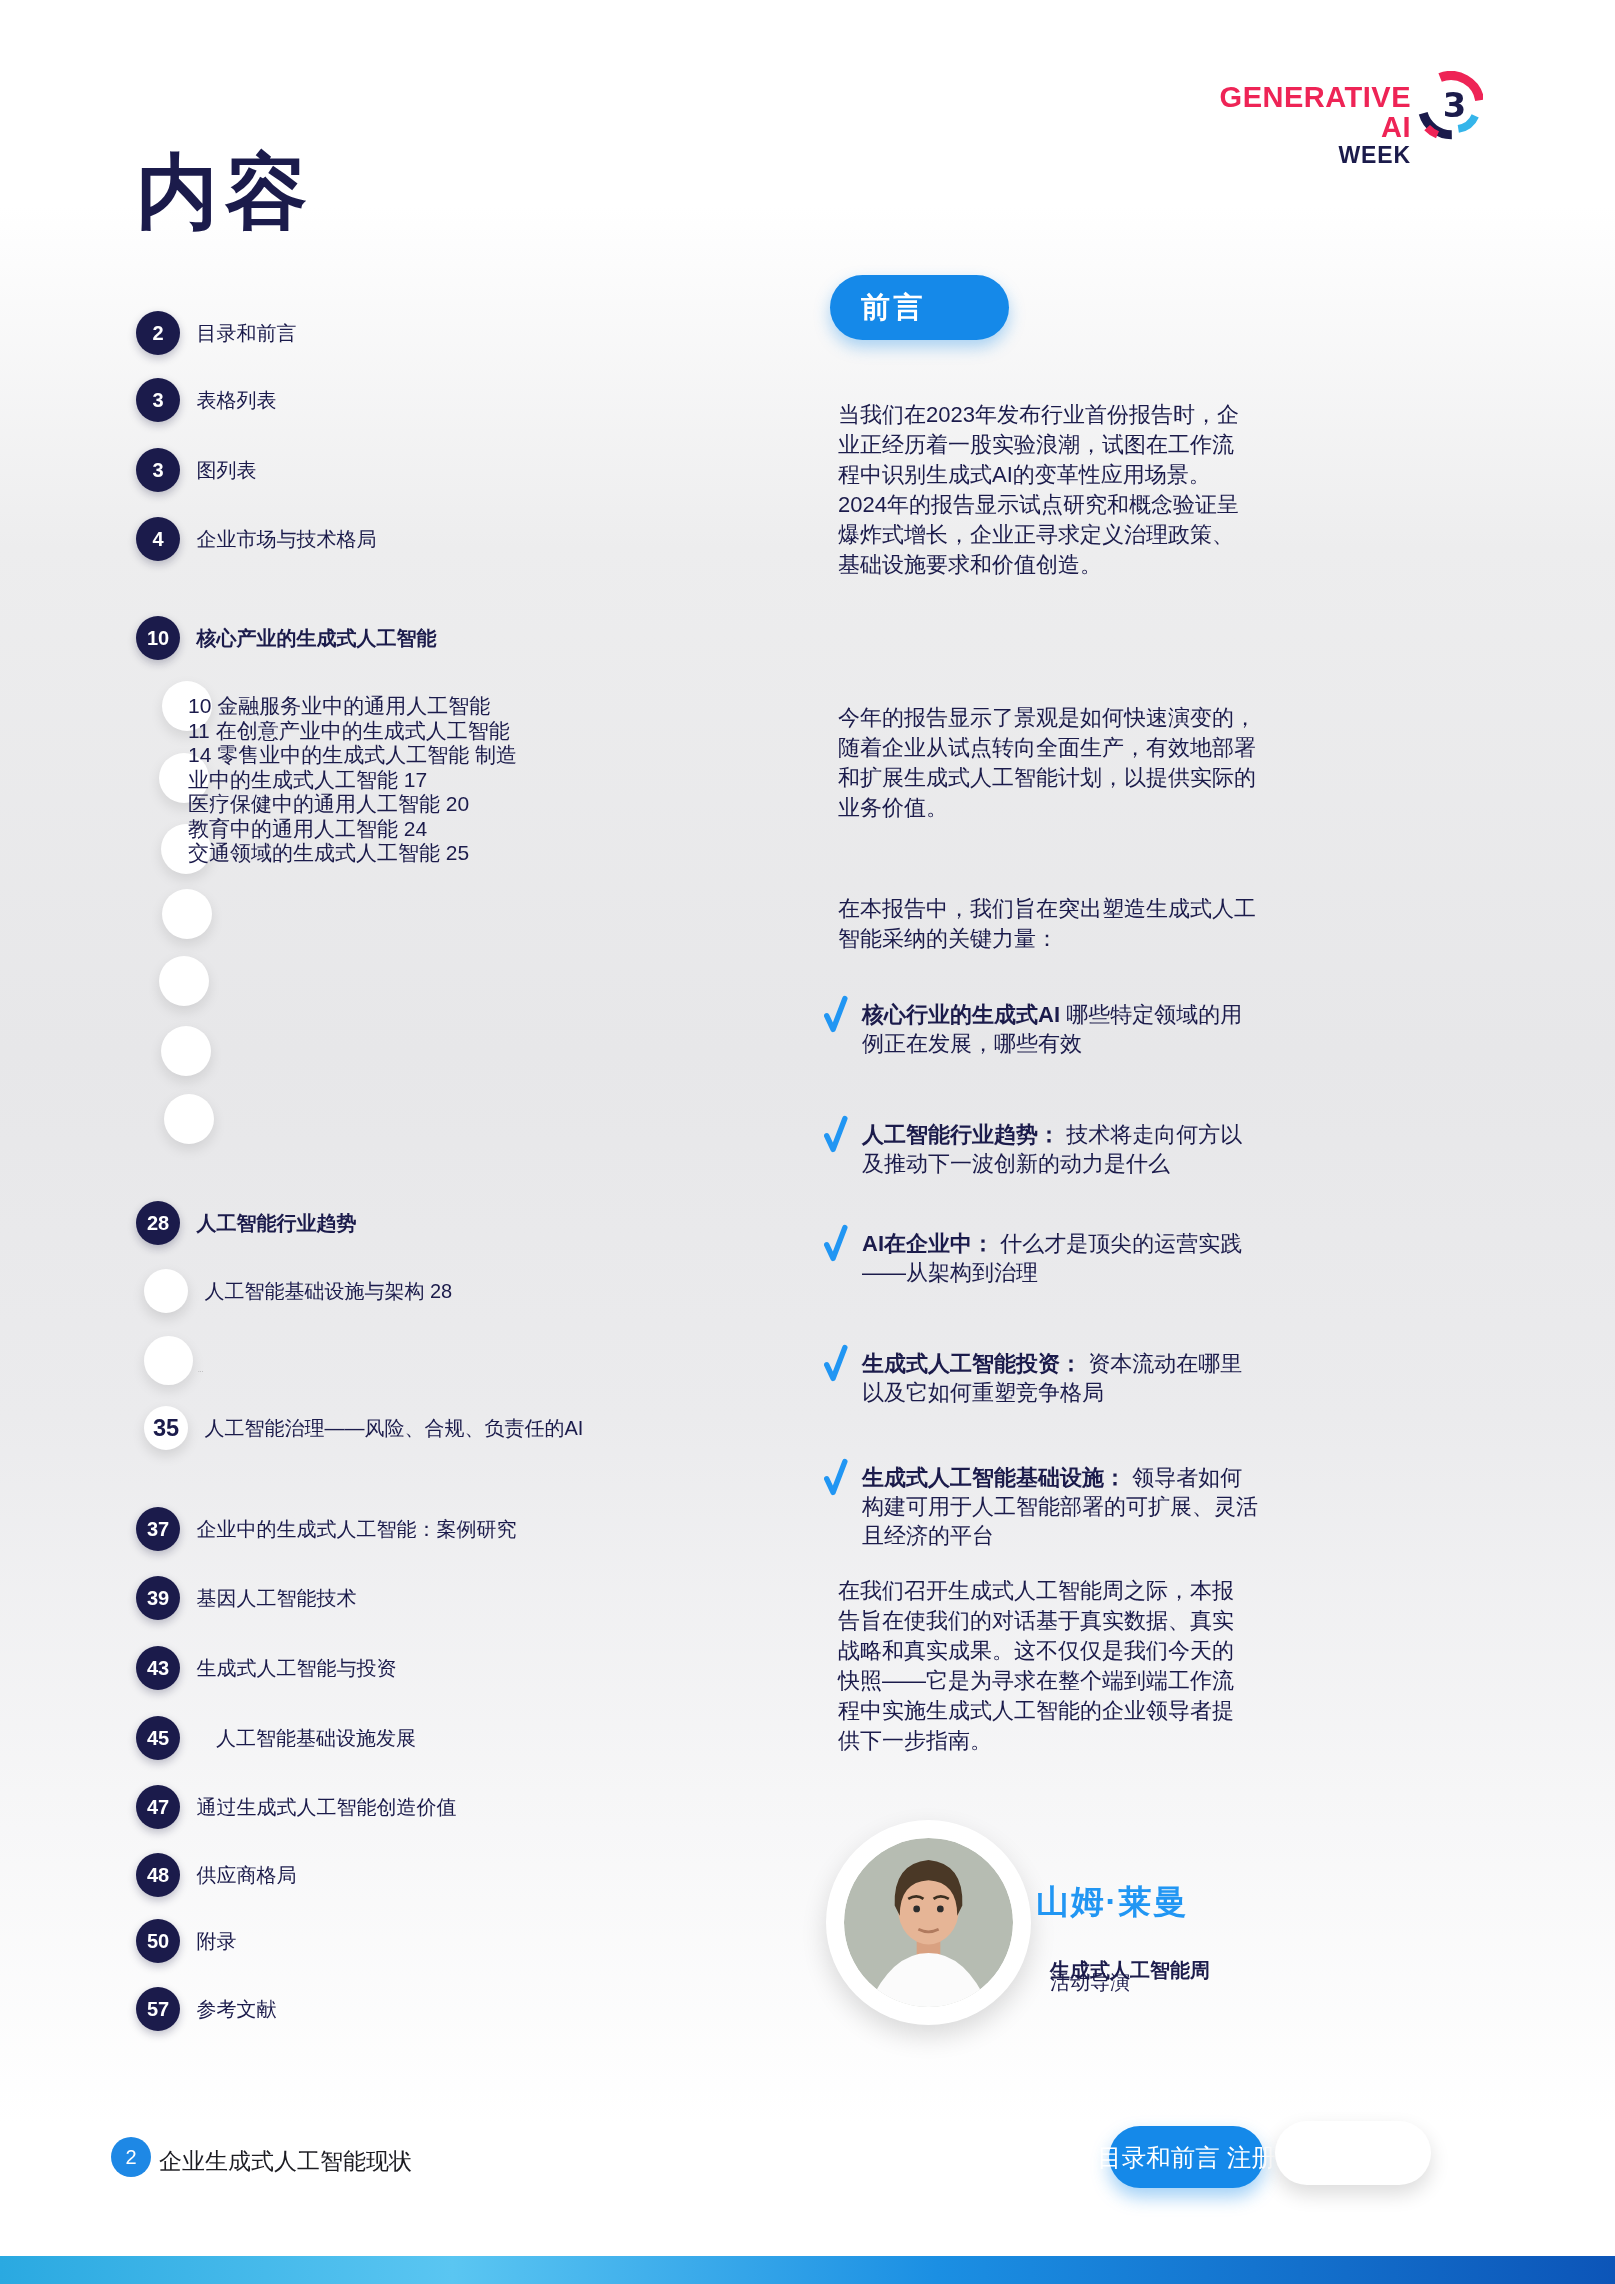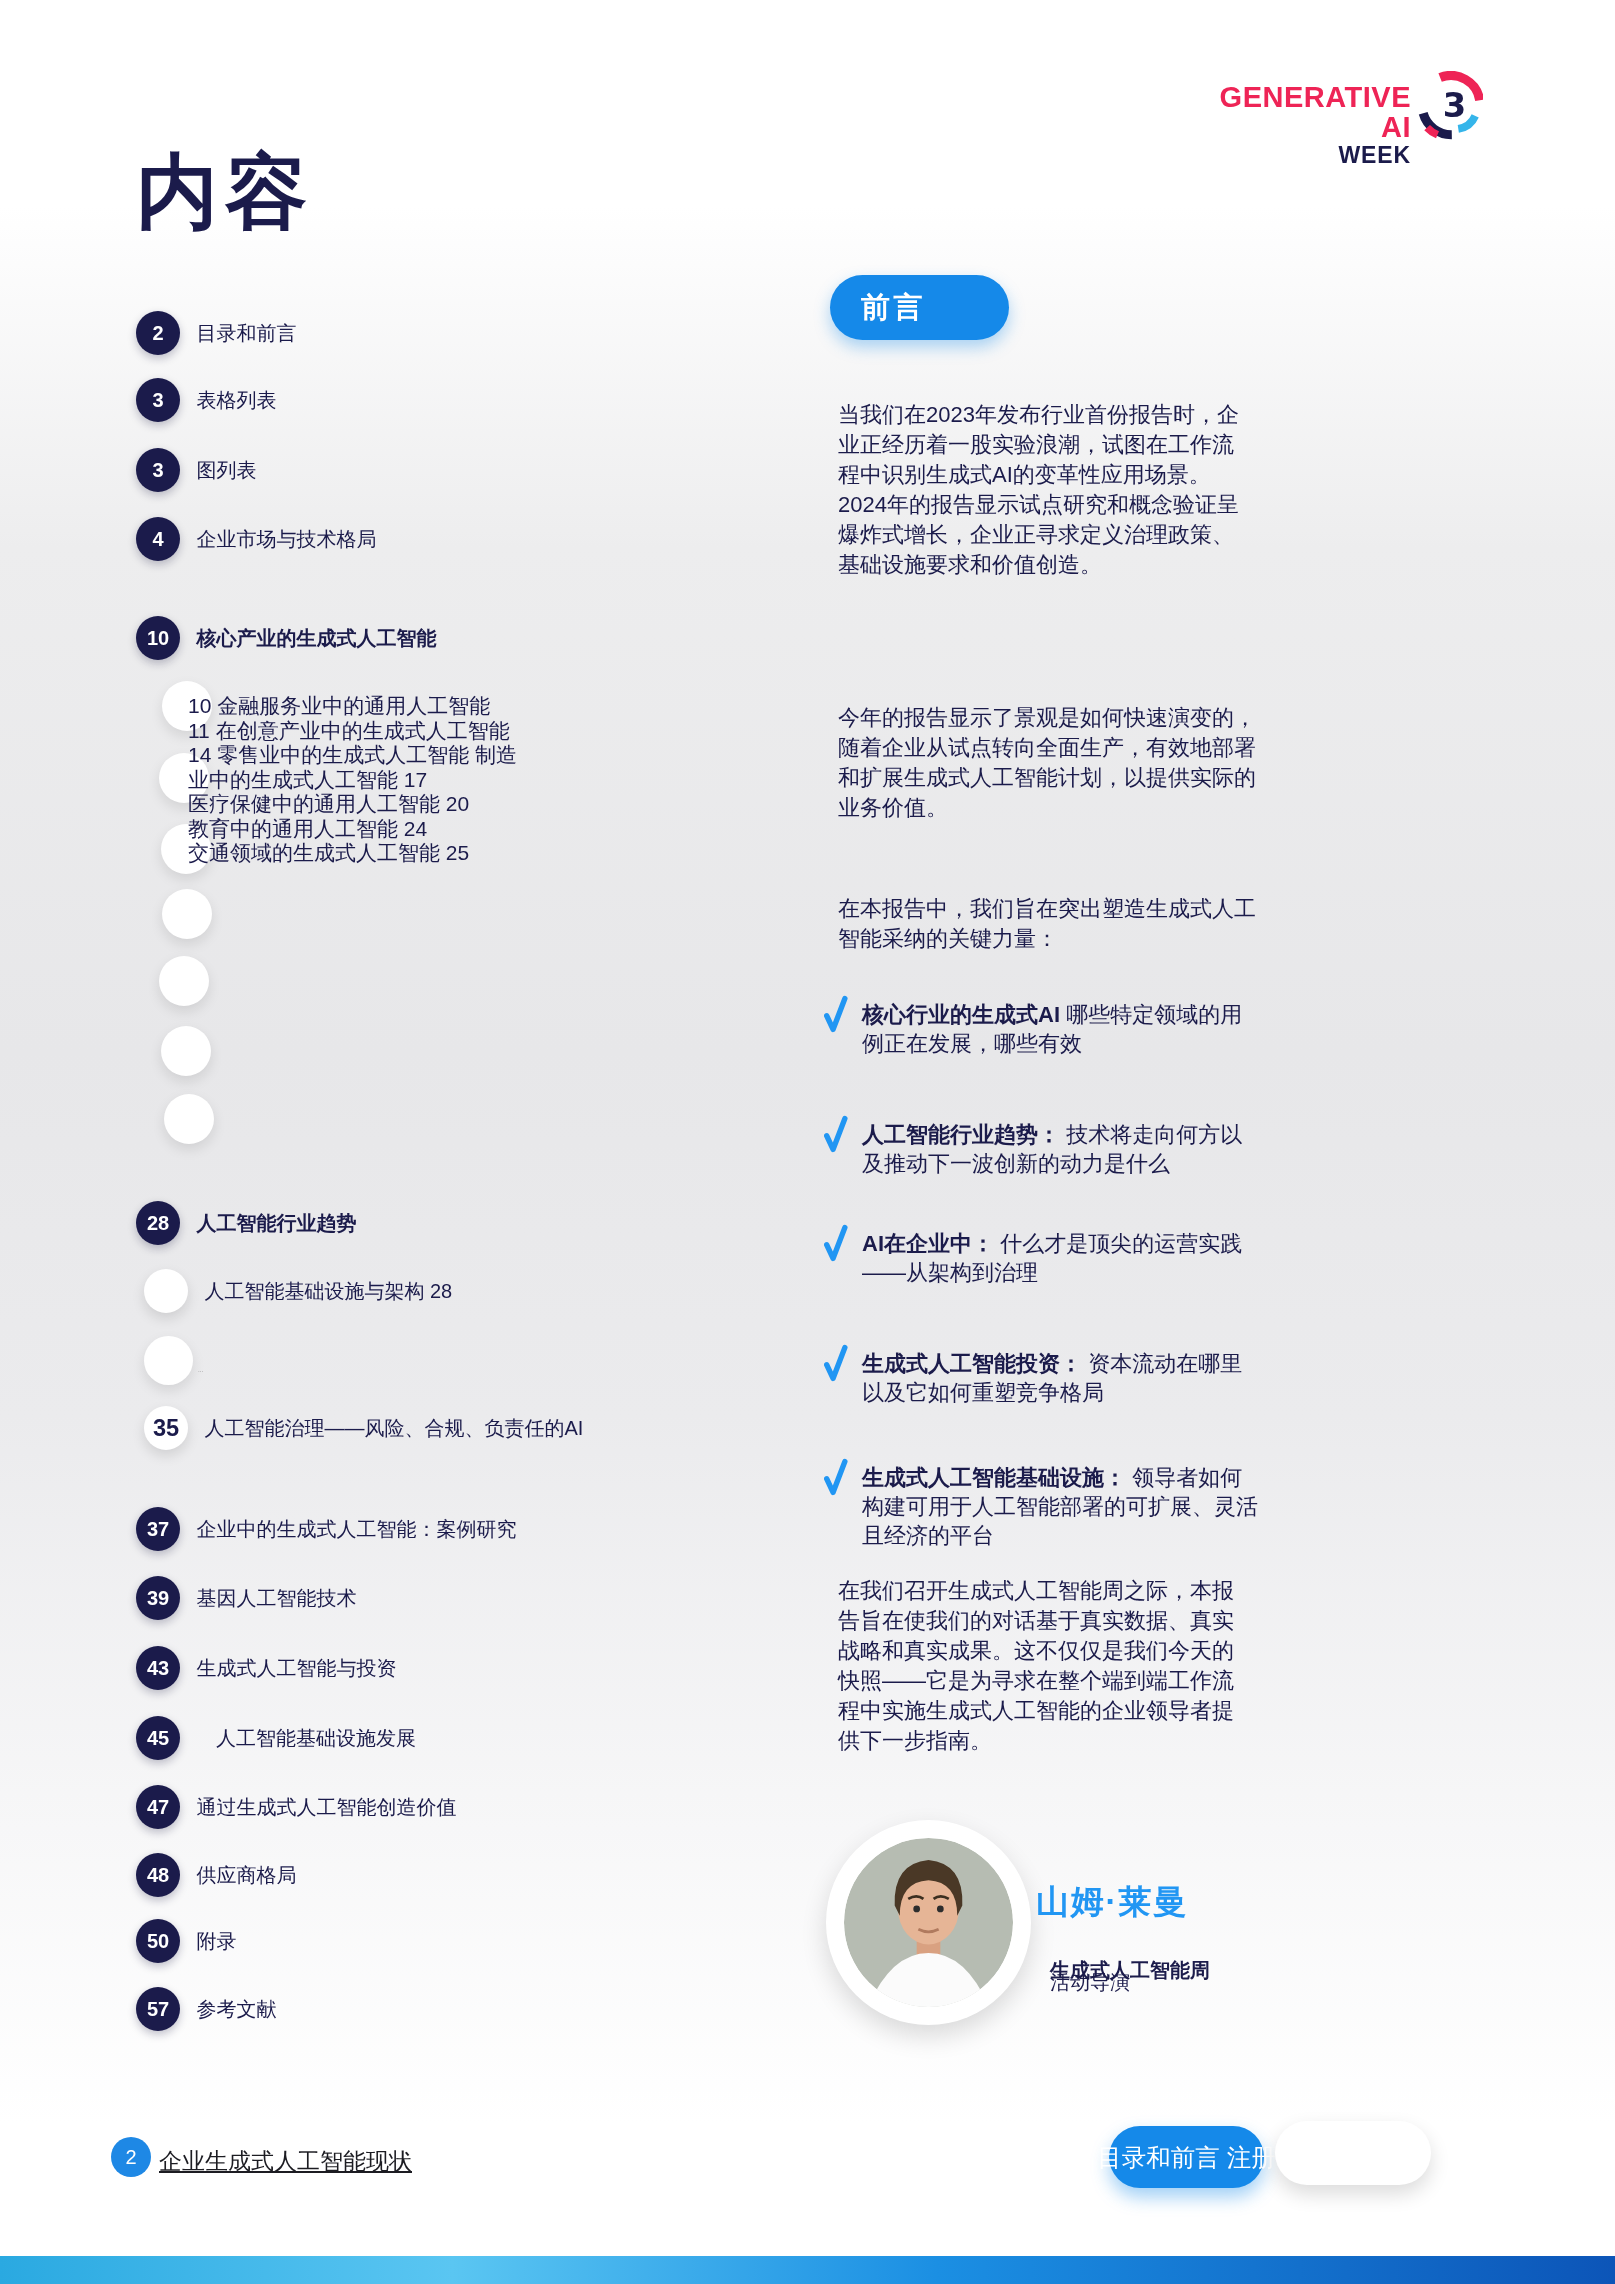--- a/index.html
+++ b/index.html
@@ -40,21 +40,21 @@
   
   .profile-card{position:absolute;left:826px;top:1820px;width:205px;height:205px;border-radius:50%;
     background:#fff;box-shadow:0 11px 25.5px rgba(0,0,0,.14);display:flex;align-items:center;justify-content:center;}
   .profile-photo{width:169px;height:169px;border-radius:50%;overflow:hidden;}
   .profile-name{position:absolute;left:1036px;top:1880px;font-size:33px;font-weight:700;color:#2196f3;letter-spacing:1.8px;}
   .profile-role{position:absolute;left:1050px;top:1929px;font-size:20px;color:#1b1b4b;margin-top:40px;}
   .profile-org{position:absolute;left:1050px;top:1957px;font-size:20px;font-weight:700;color:#1b1b4b;}
   
   .footer-circle{position:absolute;left:111px;top:2137px;width:40px;height:40px;border-radius:50%;
     background:#1e88e5;color:#fff;font-size:20px;display:flex;align-items:center;justify-content:center;}
-  .footer-label{position:absolute;left:159px;top:2146px;font-size:23px;color:#1c1c22;text-decoration:underline;}
+  .footer-label{position:absolute;left:159px;top:2146px;font-size:23px;color:#1c1c22;}
   .pill{position:absolute;border-radius:33px;display:flex;align-items:center;justify-content:center;}
   .pill.primary{left:1109px;top:2126px;width:155px;height:62px;background:#1589e9;
     box-shadow:0 9px 18px rgba(21,137,233,.4);color:#fff;font-size:24.5px;white-space:nowrap;}
   .pill.secondary{left:1275px;top:2121px;width:156px;height:64px;background:#ffffff;
     box-shadow:0 9px 20px rgba(0,0,0,.14);}
   .bottom-bar{position:absolute;left:0;top:2256px;width:1616px;height:29px;
     background:linear-gradient(90deg,#2aa9e1 0%,#5ac6f2 28%,#1b8fe3 58%,#0c55b8 100%);}
 </style>
 </head>
 <body>

